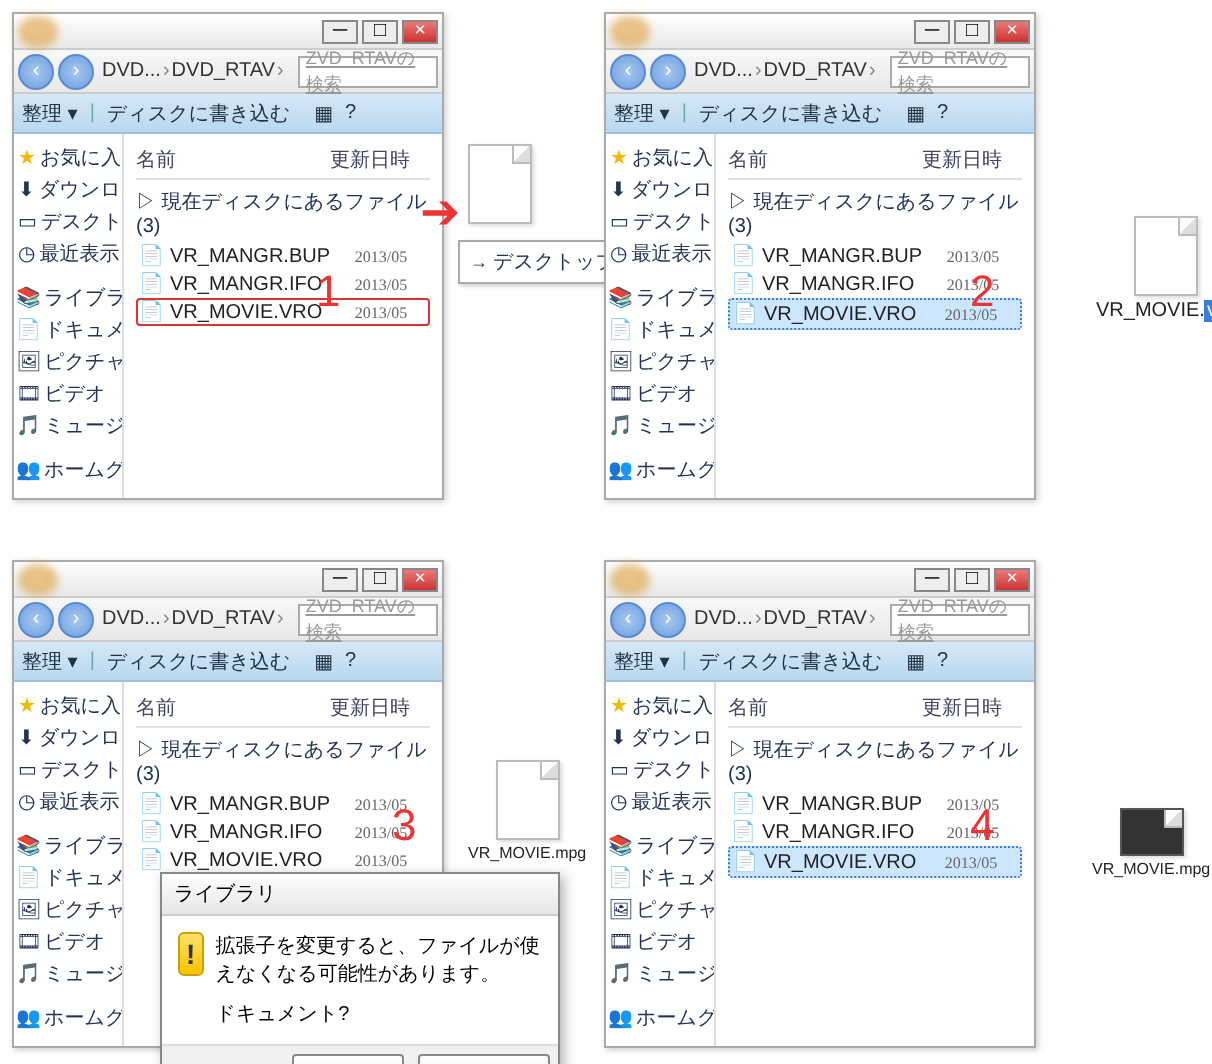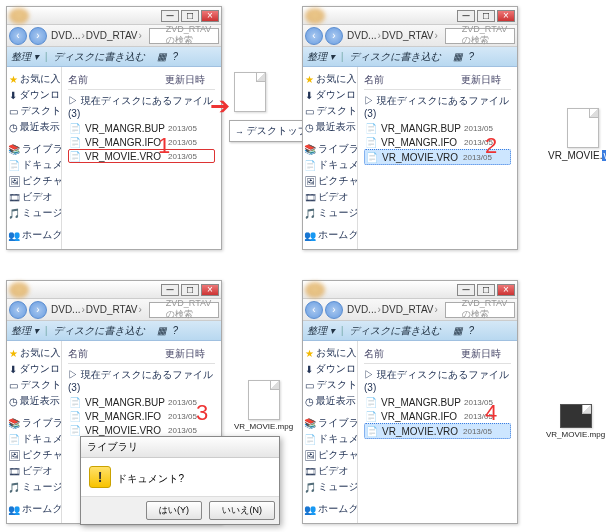--- a/index.html
+++ b/index.html
@@ -6,37 +6,37 @@
 body { background: #fff; width: 606px; height: 532px; position: relative; }
 .panel { position: absolute; background: #fff; border: 1px solid #aaa; box-shadow: 1px 1px 3px rgba(0,0,0,0.2); }
 .titlebar { height: 18px; background: linear-gradient(#fff,#e8e8e8); border-bottom: 1px solid #ccc; display: flex; align-items: center; padding: 0 2px; gap: 2px; }
 .titlebar .spacer { flex: 1; }
 .winbtn { width: 18px; height: 12px; border: 1px solid #888; background: #eee; display: flex; align-items: center; justify-content: center; }
 .winbtn.close { background: linear-gradient(#e77,#c33); color: #fff; }
 .navbar { height: 22px; background: linear-gradient(#f8f8f8,#e8e8e8); border-bottom: 1px solid #ccc; display: flex; align-items: center; padding: 2px; gap: 2px; }
 .navbtn { width: 18px; height: 18px; border-radius: 50%; background: radial-gradient(#a8c8f0,#6a9de0); border: 1px solid #5a8dd0; display: flex; align-items: center; justify-content: center; color: #fff; }
 .crumb { font-size: 9px; color: #333; padding: 0 2px; }
 .crumb .sep { color: #888; padding: 0 1px; }
-.searchbox { border: 1px solid #aaa; background: #fff; height: 16px; padding: 0 16px; font-size: 9px; color: #999; display: flex; align-items: center; }
-.toolbar { height: 20px; background: linear-gradient(#d5e8f7,#b8d8f0); border-bottom: 1px solid #a0c0e0; display: flex; align-items: center; padding: 0 4px; gap: 6px; font-size: 10px; color: #234; font-style: italic; }
+.searchbox { border: 1px solid #aaa; background: #fff; height: 16px; padding: 0 3px; font-size: 9px; color: #999; display: flex; align-items: center; text-decoration: underline; }
+.toolbar { height: 20px; background: linear-gradient(#d5e8f7,#b8d8f0); border-bottom: 1px solid #a0c0e0; display: flex; align-items: center; padding: 0 4px; gap: 6px; font-size: 10px; color: #234; }
 .toolbar .sep { color: #7aa; }
 .body { display: flex; height: calc(100% - 60px); }
 .sidebar { width: 72px; border-right: 1px solid #ddd; padding: 4px 2px; overflow: hidden; }
 .sb-group { margin-bottom: 6px; }
 .sb-item { display: flex; align-items: center; gap: 2px; padding: 1px 0; font-size: 9px; color: #235; white-space: nowrap; }
 .sb-item .ico { width: 11px; height: 11px; display: inline-flex; align-items: center; justify-content: center; }
 .content { flex: 1; padding: 4px 6px; position: relative; }
 .colhdr { display: flex; border-bottom: 1px solid #e0e0e0; font-size: 9px; color: #446; padding: 2px 0; }
 .colhdr .c1 { flex: 1; }
 .colhdr .c2 { width: 50px; text-align: left; }
 .section-title { font-size: 10px; color: #235; padding: 4px 0 2px; }
 .file-row { display: flex; align-items: center; gap: 3px; padding: 1px 2px; font-size: 9px; color: #222; }
 .file-row .ico { width: 12px; height: 12px; display: inline-flex; align-items: center; justify-content: center; }
 .file-row .name { flex: 1; white-space: nowrap; overflow: hidden; }
-.file-row .date { width: 45px; color: #666; text-align: left; font-size: 8px; }
+.file-row .date { width: 45px; color: #666; text-align: center; font-size: 8px; font-family: Liberation Serif, serif; }
 .file-row.selected { background: #cde6ff; border: 1px dotted #3a7de0; border-radius: 2px; }
 .file-row.boxed { border: 1px solid #d33; border-radius: 2px; padding: 0 1px; }
 .step-num { position: absolute; font-size: 22px; color: #e33; font-weight: normal; }
 .desktop-icon { position: absolute; text-align: center; font-size: 9px; }
 .desktop-icon .page { width: 32px; height: 40px; background: #fff; border: 1px solid #bbb; margin: 0 auto 2px; box-shadow: 1px 1px 2px rgba(0,0,0,0.15); position: relative; }
 .desktop-icon .page::before { content: ""; position: absolute; top: 0; right: 0; width: 8px; height: 8px; background: linear-gradient(135deg,#fff 50%,#ddd 50%); border-left: 1px solid #bbb; border-bottom: 1px solid #bbb; }
 .desktop-icon .page.media { width: 32px; height: 24px; background: #333; border: 1px solid #555; }
 .desktop-icon .label { font-size: 8px; color: #222; white-space: nowrap; }
 .desktop-icon .label .sel { background: #3a7de0; color: #fff; padding: 0 1px; }
 .arrow { position: absolute; color: #e33; font-size: 24px; }
@@ -361,20 +361,21 @@
 <div class="desktop-icon" style="left:234px; top:380px;">
   <div class="page"></div>
   <div class="label">VR_MOVIE.mpg</div>
 </div>
 <div class="step-num" style="left:196px; top:400px;">3</div>
 <div class="dialog" style="left:80px; top:436px; width:200px;">
   <div class="dlgtitle">ライブラリ</div>
   <div class="dlgbody">
     <div class="warn-ico">!</div>
     <div>
+      <div>拡張子を変更すると、ファイルが使えなくなる可能性があります。</div>
       <div style="margin-top:6px">ドキュメント?</div>
     </div>
   </div>
   <div class="dlgfoot">
     <span class="btn">はい(Y)</span>
     <span class="btn">いいえ(N)</span>
   </div>
 </div>
 
 <div class="panel" style="left:302px; top:280px; width:216px; height:244px;">

